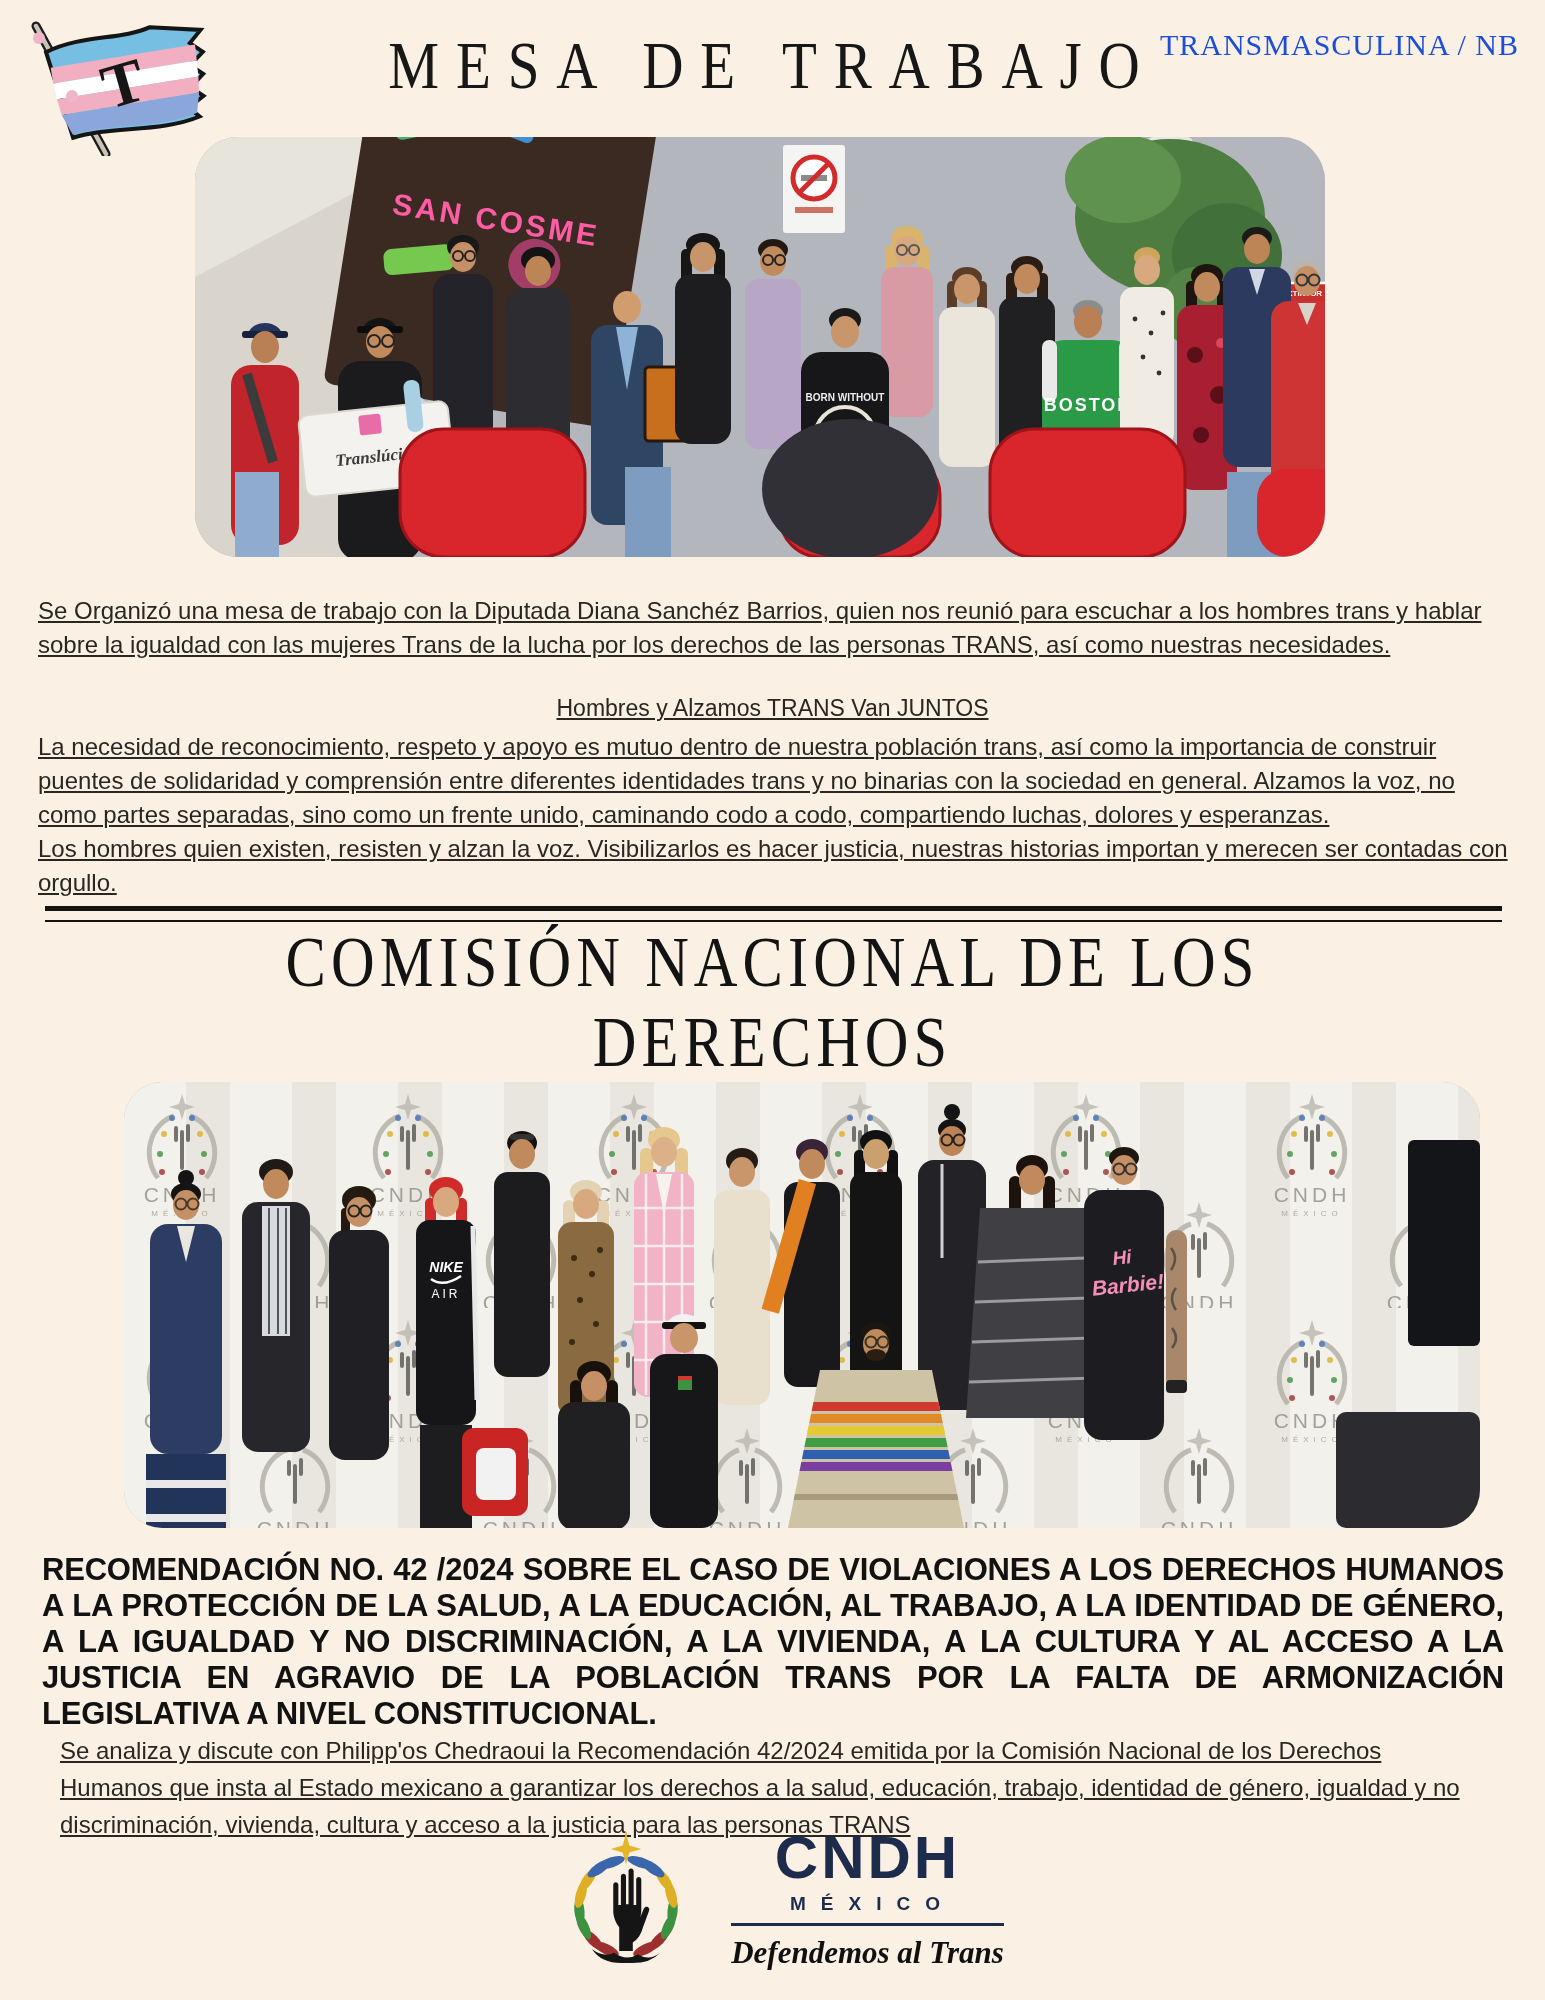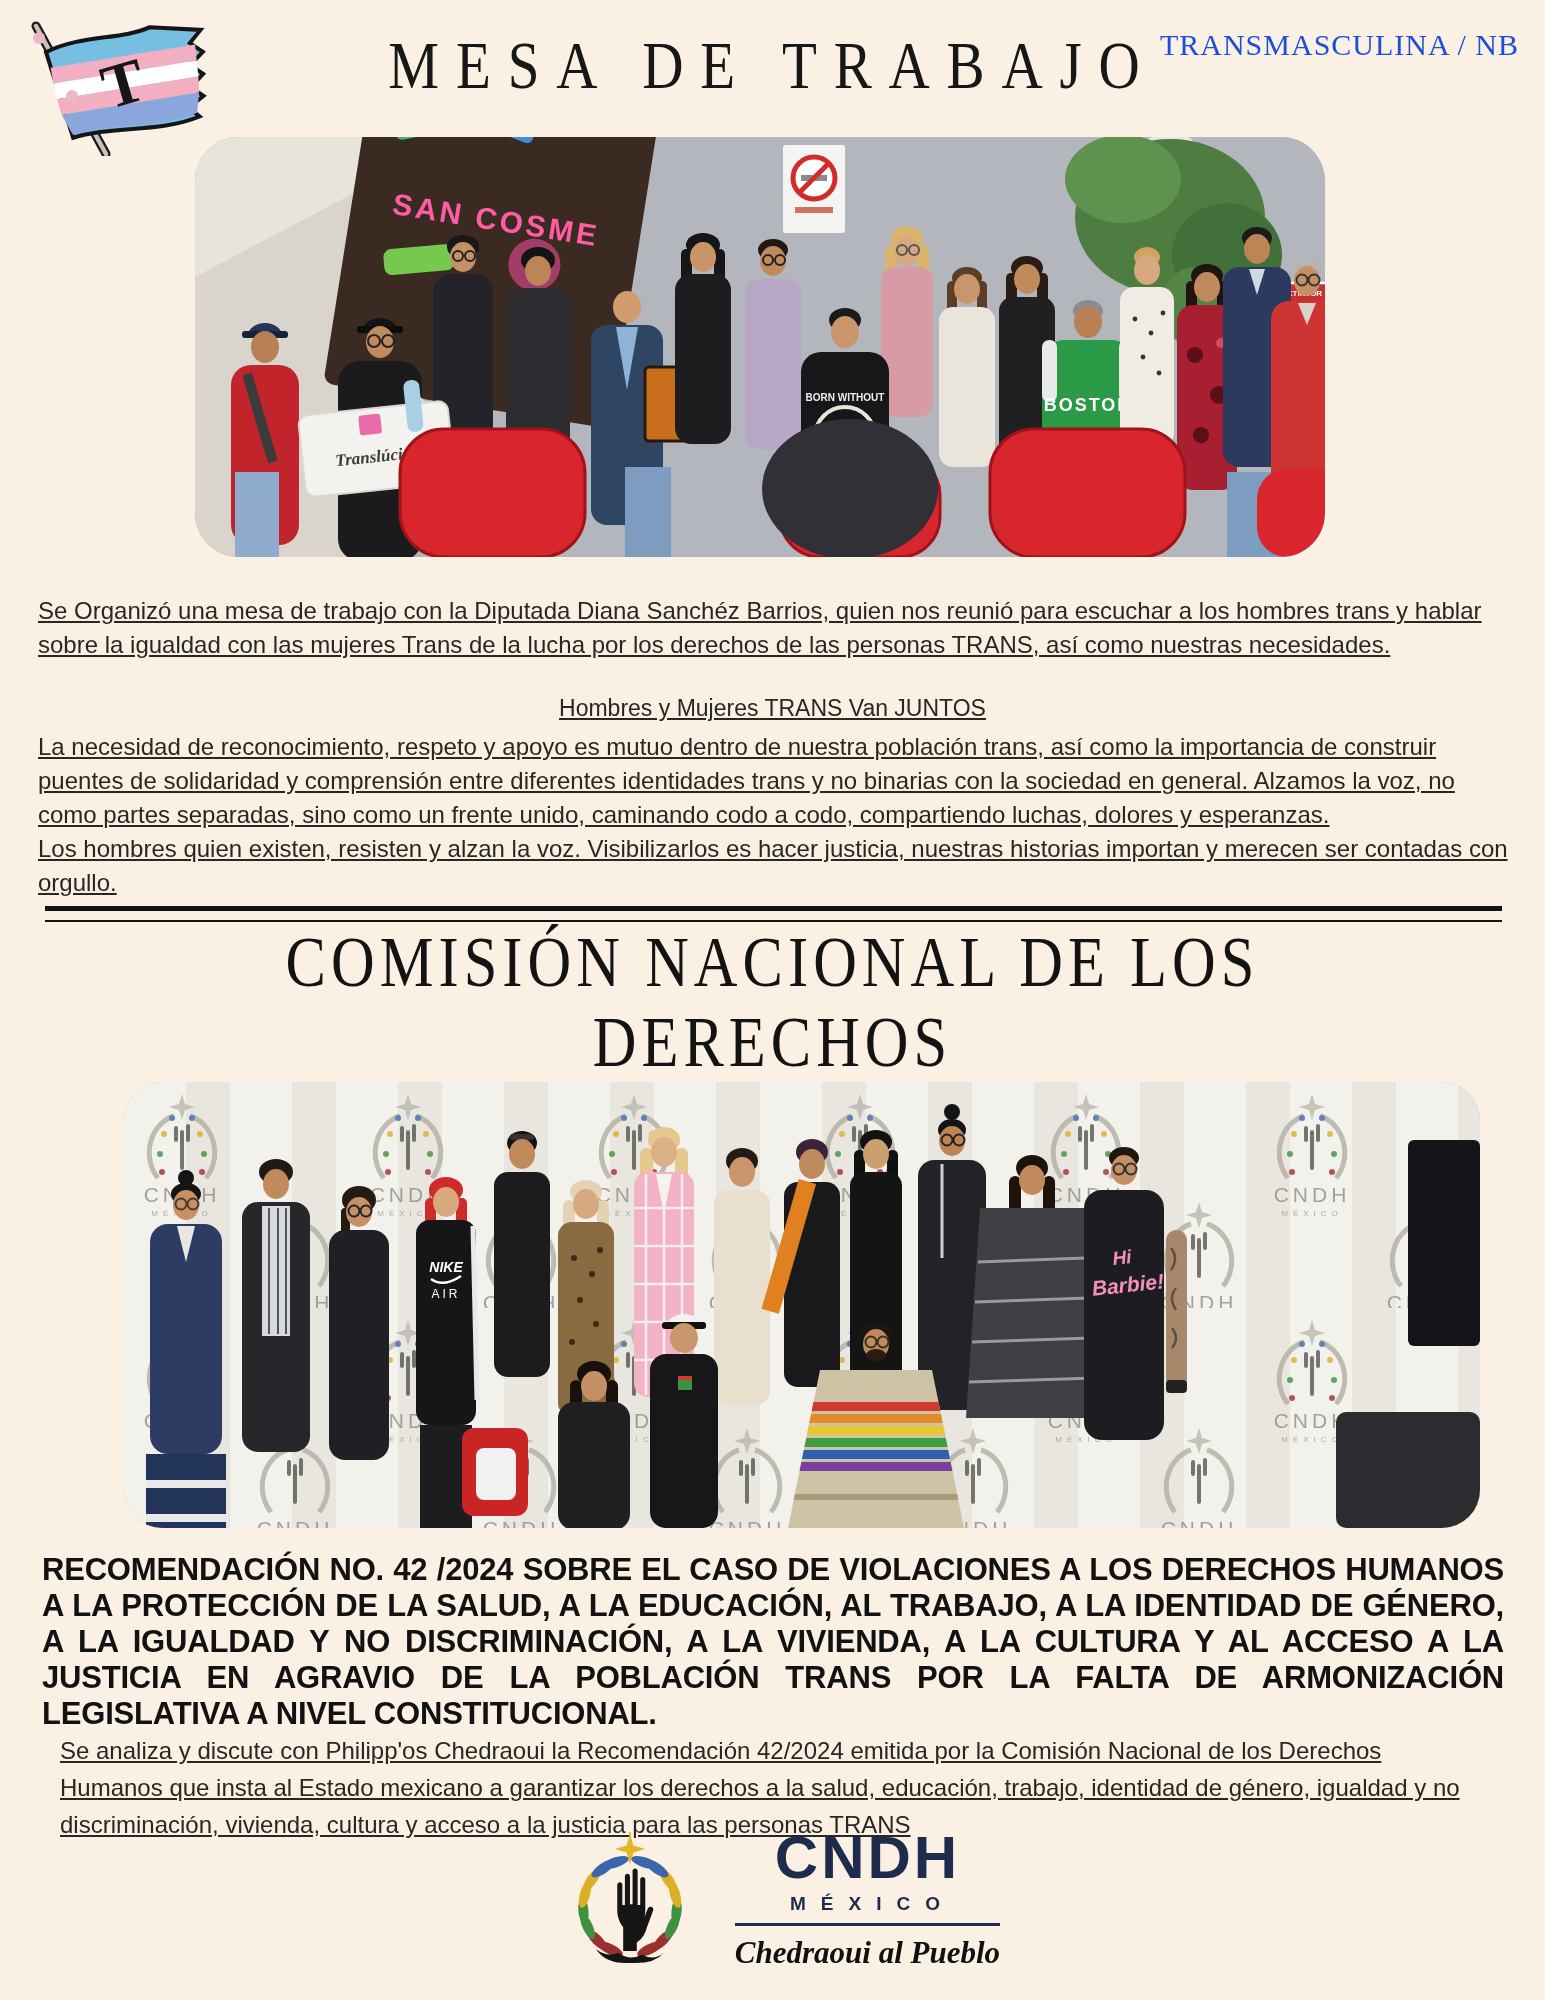--- a/index.html
+++ b/index.html
@@ -259,21 +259,21 @@
         <rect x="205" y="292" width="185" height="128" rx="44" fill="#d8262c" stroke="#a01318" stroke-width="3"></rect>
         <rect x="585" y="318" width="160" height="102" rx="40" fill="#d8262c" stroke="#a01318" stroke-width="3"></rect>
         <ellipse cx="655" cy="352" rx="88" ry="70" fill="#303036"></ellipse>
         <rect x="795" y="292" width="195" height="128" rx="44" fill="#d8262c" stroke="#a01318" stroke-width="3"></rect>
         <rect x="1062" y="332" width="105" height="88" rx="30" fill="#d8262c"></rect>
       </g>
     </svg>
   </div>
 
   <p class="body para1">Se Organizó una mesa de trabajo con la Diputada Diana Sanchéz Barrios, quien nos reunió para escuchar a los hombres trans y hablar sobre la igualdad con las mujeres Trans de la lucha por los derechos de las personas TRANS, así como nuestras necesidades.</p>
-  <p class="body slogan">Hombres y Mujeres TRANS Van JUNTOS</p>
+  <p class="body slogan">Hombres y Alzamos TRANS Van JUNTOS</p>
   <div class="body para2">
     <div>La necesidad de reconocimiento, respeto y apoyo es mutuo dentro de nuestra población trans, así como la importancia de construir puentes de solidaridad y comprensión entre diferentes identidades trans y no binarias con la sociedad en general. Alzamos la voz, no como partes separadas, sino como un frente unido, caminando codo a codo, compartiendo luchas, dolores y esperanzas.</div>
     <div>Los hombres quien existen, resisten y alzan la voz. Visibilizarlos es hacer justicia, nuestras historias importan y merecen ser contadas con orgullo.</div>
   </div>
 
   <div class="divider">
     <div class="bar-thick"></div>
     <div class="bar-thin"></div>
   </div>
 
@@ -530,17 +530,17 @@
       </g>
       <g fill="#151515">
         <path d="M92,140 L92,112 C88,107 85,100 85,93 L85,62 C85,58 91,58 91,62 L91,86 L94,86 L94,52 C94,48 100,48 100,52 L100,85 L103,85 L103,46 C103,42 109,42 109,46 L109,86 L112,86 L112,56 C112,52 118,52 118,56 L118,92 C118,97 117,101 115,105 L121,90 C123,86 129,88 127,93 L120,112 C118,120 114,126 108,130 L108,140 Z"></path>
         <path d="M60,138 q14,10 26,4 q14,10 28,2 q14,8 26,-2 q-12,14 -40,12 q-28,2 -40,-16 Z"></path>
       </g>
     </svg>
     <div class="logo-text">
       <div class="logo-acronym">CNDH</div>
       <div class="logo-country">MÉXICO</div>
       <div class="logo-rule"></div>
-      <div class="logo-motto">Chedraoui al Pueblo</div>
+      <div class="logo-motto">Defendemos al Trans</div>
     </div>
   </div>
 
 </div>
 
 </body></html>

